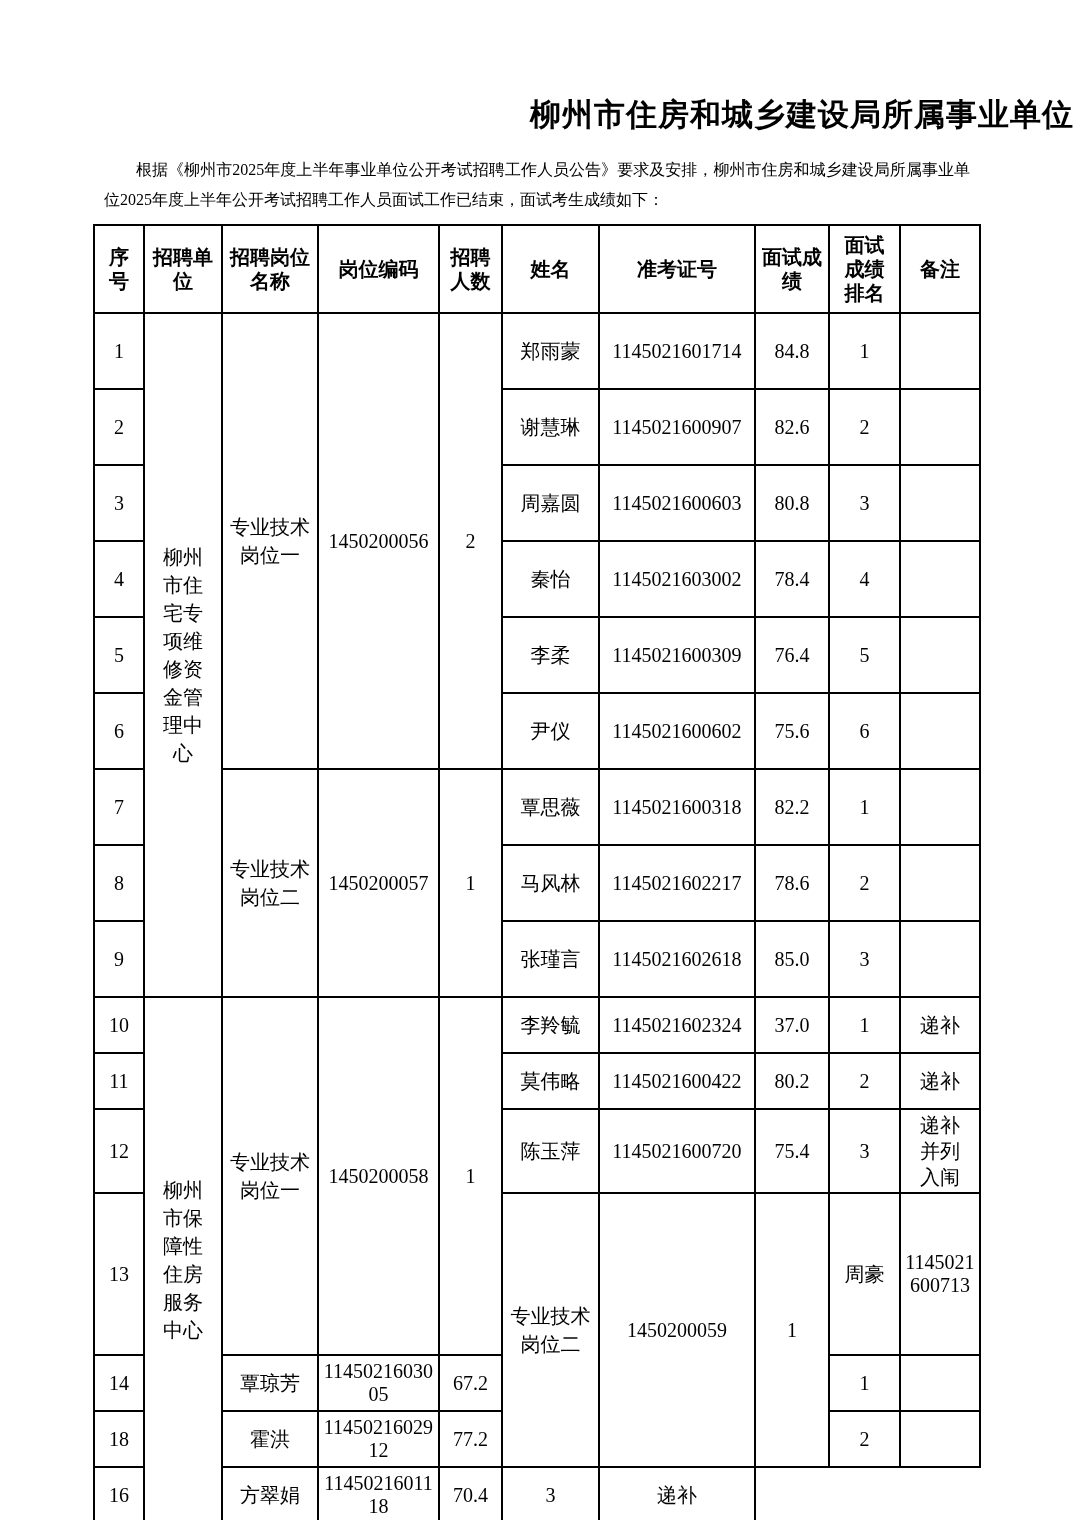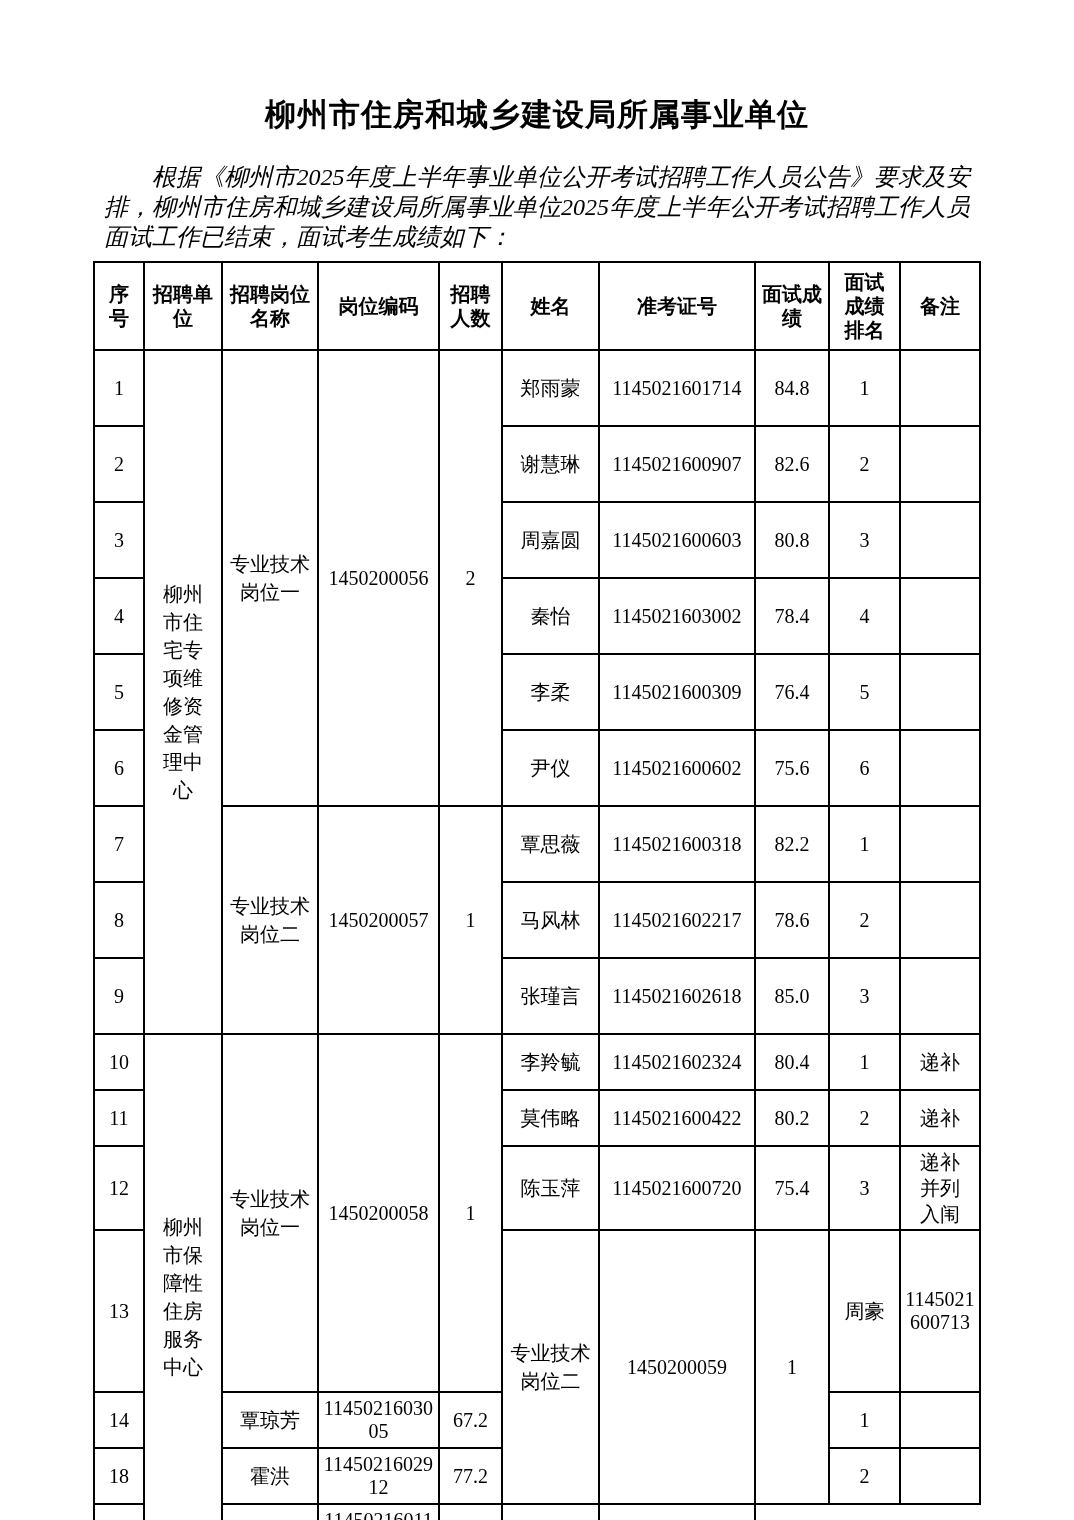--- a/index.html
+++ b/index.html
@@ -5,29 +5,28 @@
   * { box-sizing: border-box; }
   html, body { margin: 0; padding: 0; }
   body {
     width: 1074px; height: 1520px;
     background: #ffffff;
     color: #000000;
     font-family: "Liberation Serif", "DejaVu Serif", serif;
   }
   .page { position: relative; width: 1074px; height: 1520px; overflow: hidden; }
 
-  .title-block { padding-top: 94px; text-align: center; font-weight: bold; }
+  .title-block { padding-top: 94px; text-align: right; font-weight: bold; }
   .title-line { font-size: 31px; line-height: 41px; letter-spacing: 1px; }
 
   .intro {
-    width: 866px; margin: 27px auto 0;
-    font-size: 24px; line-height: 30px;
+    width: 866px; margin: 20px auto 0;
+    font-size: 16px; line-height: 30px;
     text-align: justify; text-justify: inter-character;
     text-indent: 2em;
-    font-style: italic;
   }
 
   table.results {
     border-collapse: collapse;
     table-layout: fixed;
     margin: 9px auto 0;
     width: 886px;
   }
   .results th, .results td {
     border: 2px solid #000000;
@@ -176,21 +175,21 @@
           <td class="remark-cell"></td>
         </tr>
         <tr class="short">
           <td>10</td>
           <td class="unit-cell" rowspan="7">柳州市保障性住房服务中心</td>
           <td class="post-cell" rowspan="4">专业技术岗位一</td>
           <td rowspan="4">1450200058</td>
           <td rowspan="4">1</td>
           <td>李羚毓</td>
           <td>1145021602324</td>
-          <td>80.4</td>
+          <td>37.0</td>
           <td>1</td>
           <td class="remark-cell">递补</td>
         </tr>
         <tr class="short">
           <td>11</td>
           <td>莫伟略</td>
           <td>1145021600422</td>
           <td>80.2</td>
           <td>2</td>
           <td class="remark-cell">递补</td>

